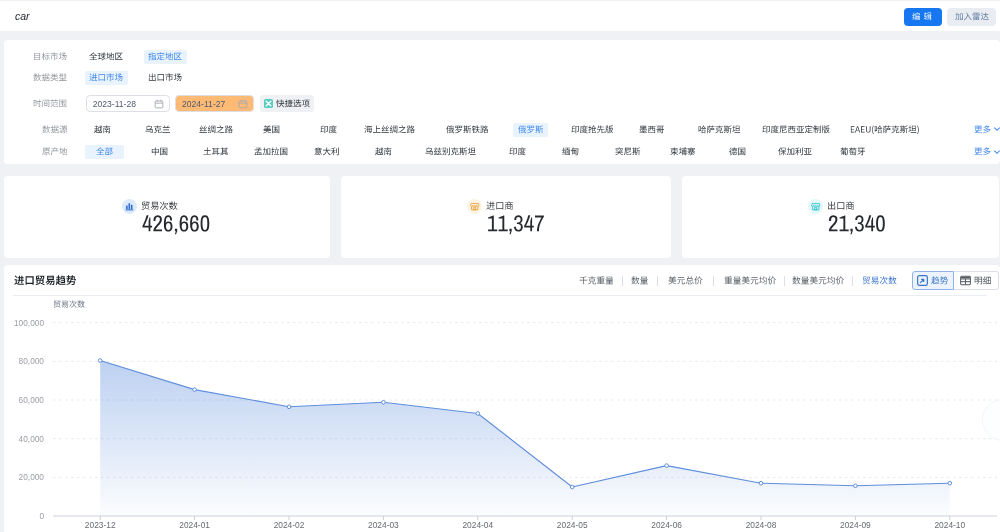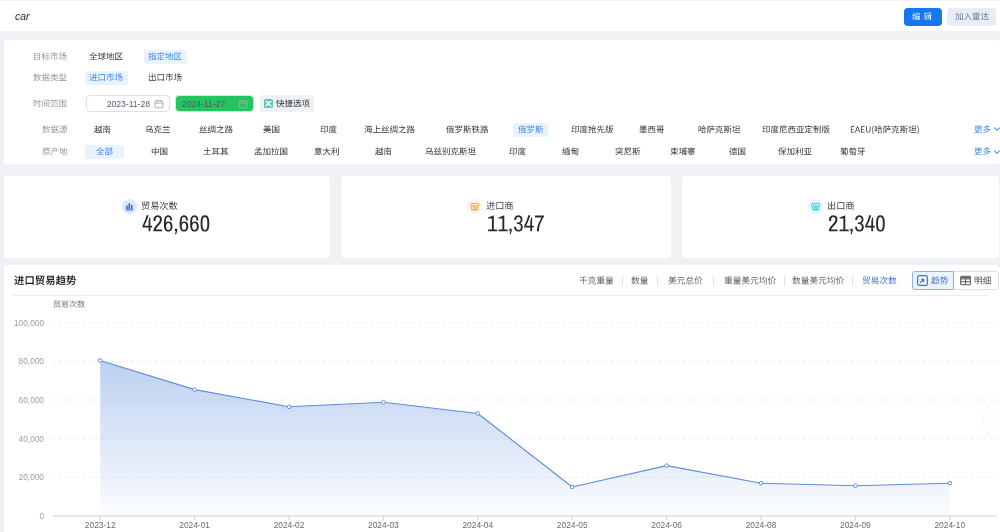--- a/index.html
+++ b/index.html
@@ -51,32 +51,32 @@
 <div class="abs" style="left:148px;top:73.2px">
     <svg class="zh" width="34.0" height="9.69" viewBox="0 -7.48 34.0 9.69">
       <path d="M3.9 -7.1H4.6V-0.2H3.9ZM6.9 -2.9H7.6V0.7H6.9ZM1.3 -6.4H1.9V-4.1H6.6V-6.4H7.3V-3.4H1.3ZM0.9 -2.9H1.6V-0.5H7.3V0.2H0.9Z M9.6 -6.3H16V0.4H15.3V-5.6H10.2V0.5H9.6ZM9.9 -0.9H15.7V-0.3H9.9Z M20.9 -5.5H21.6V0.7H20.9ZM17.4 -5.9H25.1V-5.3H17.4ZM18.3 -4.1H23.8V-3.5H18.9V-0.3H18.3ZM23.7 -4.1H24.3V-1.1Q24.3 -0.8 24.3 -0.7Q24.2 -0.5 24 -0.4Q23.7 -0.4 23.4 -0.4Q23 -0.3 22.5 -0.3Q22.4 -0.5 22.4 -0.7Q22.3 -0.8 22.2 -1Q22.5 -1 22.8 -1Q23 -0.9 23.2 -0.9Q23.4 -1 23.5 -1Q23.6 -1 23.6 -1Q23.7 -1 23.7 -1.1ZM20.5 -7 21.1 -7.2Q21.3 -6.9 21.5 -6.6Q21.7 -6.2 21.8 -5.9L21.1 -5.7Q21.1 -5.9 21 -6.1Q20.9 -6.3 20.8 -6.6Q20.6 -6.8 20.5 -7Z M25.9 -5.1H28.5V-4.5H25.9ZM27 -7H27.6V-1.3H27ZM25.8 -1.1Q26.1 -1.2 26.6 -1.4Q27 -1.5 27.5 -1.7Q28 -1.9 28.5 -2.1L28.6 -1.5Q27.9 -1.2 27.3 -0.9Q26.6 -0.7 26 -0.5ZM28.7 -6.7H32.2V-6.1H28.7ZM32.9 -4.4H33.5Q33.5 -4.4 33.5 -4.3Q33.5 -4.3 33.5 -4.2Q33.5 -4.1 33.5 -4.1Q33.4 -3 33.3 -2.2Q33.3 -1.4 33.2 -0.9Q33.1 -0.4 33 -0.1Q32.9 0.2 32.8 0.3Q32.7 0.5 32.6 0.5Q32.4 0.6 32.2 0.6Q32.1 0.6 31.8 0.6Q31.6 0.6 31.3 0.6Q31.3 0.5 31.3 0.3Q31.2 0.1 31.2 -0Q31.4 0 31.6 0Q31.9 0 32 0Q32.1 0 32.1 0Q32.2 -0 32.3 -0.1Q32.4 -0.2 32.5 -0.7Q32.6 -1.1 32.7 -2Q32.8 -2.8 32.9 -4.3ZM29 -3.7Q29 -3.8 28.9 -3.9Q28.9 -4 28.8 -4.1Q28.8 -4.2 28.7 -4.3Q28.9 -4.3 29.1 -4.4Q29.3 -4.5 29.6 -4.7Q29.7 -4.8 30 -5Q30.2 -5.2 30.6 -5.4Q30.9 -5.7 31.3 -6Q31.6 -6.3 31.9 -6.6V-6.7L32.2 -6.8L32.7 -6.4Q31.9 -5.7 31 -5.1Q30.2 -4.4 29.4 -4V-4Q29.4 -4 29.4 -4Q29.3 -3.9 29.2 -3.9Q29.1 -3.8 29.1 -3.8Q29 -3.7 29 -3.7ZM29 -3.7V-4.2L29.4 -4.4H33.1L33.1 -3.8H29.7Q29.4 -3.8 29.2 -3.8Q29 -3.7 29 -3.7ZM31.7 -4.1 32.3 -3.9Q31.9 -2.4 31.1 -1.2Q30.3 -0.1 29.2 0.7Q29.2 0.6 29.1 0.5Q29 0.5 28.9 0.4Q28.8 0.3 28.7 0.3Q29.9 -0.4 30.6 -1.5Q31.3 -2.6 31.7 -4.1ZM30.4 -4 31 -3.9Q30.7 -3.1 30.2 -2.4Q29.7 -1.7 29 -1.2Q29 -1.3 28.9 -1.3Q28.8 -1.4 28.7 -1.5Q28.6 -1.5 28.6 -1.6Q29.2 -2 29.7 -2.6Q30.2 -3.3 30.4 -4Z" fill="#33383e"></path>
     </svg>
   </div>
 <div class="abs" style="right:933px;top:98.7px">
     <svg class="zh" width="34.0" height="9.69" viewBox="0 -7.48 34.0 9.69">
       <path d="M1 -6.4H3.4V-0.9H1V-1.5H2.8V-5.8H1ZM1 -4H3V-3.4H1ZM0.7 -6.4H1.3V-0.2H0.7ZM3.7 -5.4H8.2V-4.8H3.7ZM6.5 -7.1H7.1V-0.3Q7.1 0.1 7 0.2Q6.9 0.4 6.7 0.5Q6.5 0.6 6.1 0.6Q5.7 0.6 5 0.6Q5 0.5 4.9 0.3Q4.9 0.1 4.8 -0.1Q5.1 -0 5.4 -0Q5.7 -0 5.9 -0Q6.2 -0 6.3 -0Q6.4 -0.1 6.4 -0.1Q6.5 -0.1 6.5 -0.3ZM4 -3.8 4.6 -4.1Q4.8 -3.8 5 -3.4Q5.3 -3.1 5.5 -2.7Q5.7 -2.4 5.9 -2.1L5.3 -1.8Q5.2 -2 5 -2.4Q4.8 -2.8 4.5 -3.1Q4.3 -3.5 4 -3.8Z M9.3 -5.2H9.9V0.7H9.3ZM9.4 -6.7 9.9 -7Q10.1 -6.9 10.3 -6.6Q10.5 -6.4 10.7 -6.2Q10.9 -6 11 -5.8L10.4 -5.5Q10.3 -5.6 10.2 -5.9Q10 -6.1 9.8 -6.3Q9.6 -6.5 9.4 -6.7ZM11.5 -6.7H16V-6.1H11.5ZM15.6 -6.7H16.3V-0.1Q16.3 0.2 16.2 0.3Q16.1 0.5 16 0.5Q15.8 0.6 15.5 0.6Q15.2 0.6 14.8 0.6Q14.8 0.5 14.8 0.3Q14.7 0.2 14.6 0.1Q14.9 0.1 15.1 0.1Q15.4 0.1 15.5 0.1Q15.5 0.1 15.6 0Q15.6 -0 15.6 -0.1ZM11.7 -2.5V-1.4H13.8V-2.5ZM11.7 -4.2V-3H13.8V-4.2ZM11.1 -4.7H14.4V-0.8H11.1Z M20.8 -4.6H24.1V-4H20.8ZM17.6 0.1Q17.9 -0.1 18.3 -0.5Q18.6 -0.8 19 -1.2Q19.4 -1.6 19.7 -2L20 -1.5Q19.7 -1.2 19.4 -0.8Q19.1 -0.4 18.7 -0Q18.4 0.3 18.1 0.7ZM18 -4.5 18.3 -4.9Q18.6 -4.8 18.9 -4.6Q19.2 -4.4 19.5 -4.3Q19.7 -4.1 19.9 -4L19.5 -3.5Q19.4 -3.7 19.1 -3.8Q18.8 -4 18.5 -4.2Q18.2 -4.3 18 -4.5ZM17.5 -2.9 17.8 -3.3Q18.1 -3.2 18.4 -3.1Q18.7 -2.9 19 -2.8Q19.2 -2.6 19.4 -2.5L19.1 -2Q18.9 -2.1 18.6 -2.3Q18.3 -2.4 18 -2.6Q17.7 -2.8 17.5 -2.9ZM23.8 -4.6H24.4V-2.4Q24.4 -2.2 24.3 -2Q24.3 -1.9 24 -1.8Q23.8 -1.7 23.4 -1.7Q23.1 -1.7 22.5 -1.7Q22.5 -1.8 22.4 -2Q22.4 -2.2 22.3 -2.3Q22.6 -2.3 22.9 -2.3Q23.1 -2.3 23.3 -2.3Q23.5 -2.3 23.6 -2.3Q23.7 -2.3 23.7 -2.3Q23.8 -2.4 23.8 -2.4ZM20.5 -4.6H21.1V-0.6Q21.1 -0.4 21.2 -0.3Q21.2 -0.1 21.4 -0.1Q21.5 -0.1 21.8 -0.1Q21.9 -0.1 22.1 -0.1Q22.3 -0.1 22.6 -0.1Q22.8 -0.1 23.1 -0.1Q23.4 -0.1 23.6 -0.1Q23.8 -0.1 23.9 -0.1Q24.2 -0.1 24.3 -0.2Q24.4 -0.2 24.5 -0.5Q24.5 -0.8 24.6 -1.2Q24.7 -1.2 24.8 -1.1Q25 -1 25.2 -1Q25.1 -0.4 25 -0.1Q24.9 0.3 24.6 0.4Q24.4 0.5 23.9 0.5Q23.9 0.5 23.6 0.5Q23.4 0.5 23.1 0.5Q22.9 0.5 22.6 0.5Q22.3 0.5 22.1 0.5Q21.9 0.5 21.8 0.5Q21.3 0.5 21 0.4Q20.7 0.4 20.6 0.1Q20.5 -0.1 20.5 -0.5ZM17.5 -6.4H25V-5.8H17.5ZM19.4 -7.1H20V-5H19.4ZM22.4 -7.1H23.1V-5H22.4Z M27.3 -2.8H31.8V-2.3H27.3ZM27.8 -4.1H31.8V-3.6H27.8ZM29.4 -6H30V-0.5H29.4ZM27.4 -5.3H32.1V-4.8H27.4ZM31.6 -2.8H32.2Q32.2 -2.8 32.2 -2.7Q32.2 -2.7 32.2 -2.6Q32.1 -1.9 32 -1.6Q32 -1.3 31.8 -1.1Q31.7 -1.1 31.6 -1Q31.5 -1 31.4 -1Q31.3 -1 31.1 -1Q30.8 -1 30.6 -1Q30.6 -1.1 30.5 -1.2Q30.5 -1.4 30.4 -1.5Q30.7 -1.5 30.9 -1.5Q31.1 -1.5 31.1 -1.5Q31.2 -1.5 31.3 -1.5Q31.3 -1.5 31.4 -1.5Q31.4 -1.6 31.5 -1.9Q31.6 -2.1 31.6 -2.8ZM26.2 -6.8H33.3V0.7H32.7V-6.2H26.8V0.7H26.2ZM26.6 -0.3H33V0.3H26.6Z" fill="#8f949b"></path>
     </svg>
   </div>
-<div class="abs" style="left:85.7px;top:95px;width:84px;height:17px;border:1px solid #dcdfe6;border-radius:4px;background:#fff;display:flex;align-items:center;padding:0 5px 0 20px">
+<div class="abs" style="left:85.7px;top:95px;width:84px;height:17px;border:1px solid #dcdfe6;border-radius:4px;background:#fff;display:flex;align-items:center;padding:0 5px 0 6px">
     <span style="font-size:8.6px;color:#515a6e;flex:1;white-space:nowrap">2023-11-28</span>
     <svg width="10" height="10" viewBox="0 0 13 13" style="flex:none">
       <g fill="none" stroke="#a8abb2" stroke-width="1.2">
         <rect x="1.5" y="2.5" width="10" height="9" rx="1"></rect>
         <line x1="1.5" y1="5.4" x2="11.5" y2="5.4"></line>
         <line x1="4.2" y1="1" x2="4.2" y2="3.6"></line>
         <line x1="8.8" y1="1" x2="8.8" y2="3.6"></line>
       </g>
     </svg>
   </div>
-<div class="abs" style="left:175px;top:95px;width:79px;height:17px;border:1px solid #dcdfe6;border-radius:4px;background:#22c55e;display:flex;align-items:center;padding:0 5px 0 6px">
+<div class="abs" style="left:175px;top:95px;width:79px;height:17px;border:1px solid #dcdfe6;border-radius:4px;background:#fdba74;display:flex;align-items:center;padding:0 5px 0 6px">
     <span style="font-size:8.6px;color:#515a6e;flex:1;white-space:nowrap">2024-11-27</span>
     <svg width="10" height="10" viewBox="0 0 13 13" style="flex:none">
       <g fill="none" stroke="#a8abb2" stroke-width="1.2">
         <rect x="1.5" y="2.5" width="10" height="9" rx="1"></rect>
         <line x1="1.5" y1="5.4" x2="11.5" y2="5.4"></line>
         <line x1="4.2" y1="1" x2="4.2" y2="3.6"></line>
         <line x1="8.8" y1="1" x2="8.8" y2="3.6"></line>
       </g>
     </svg>
   </div>

